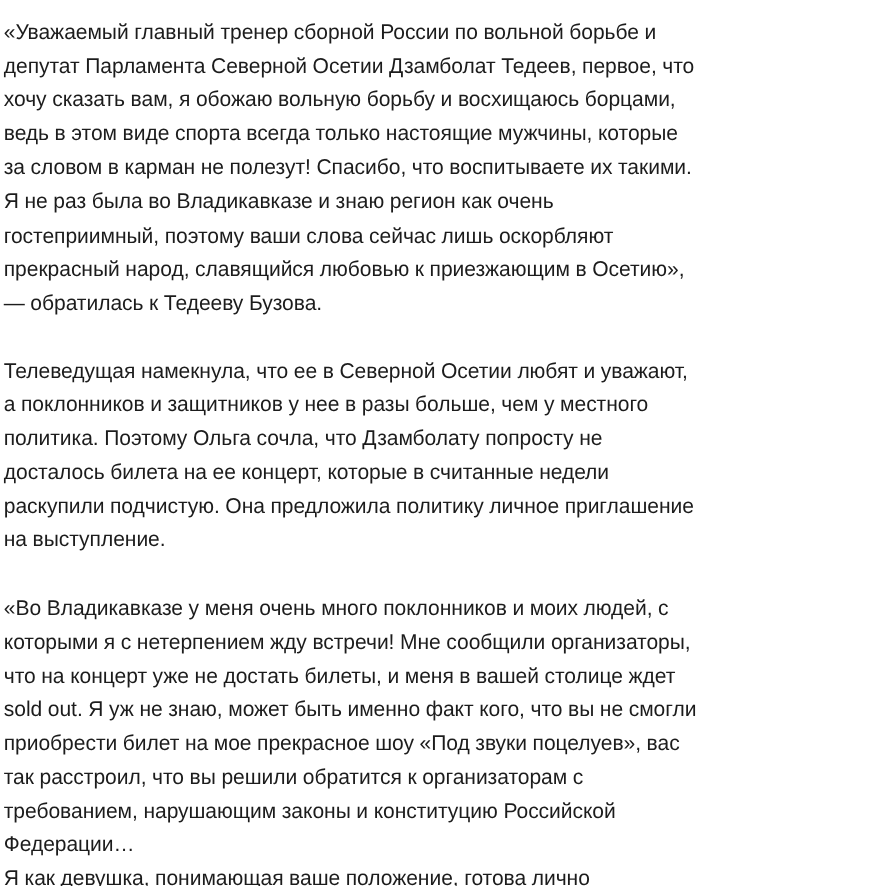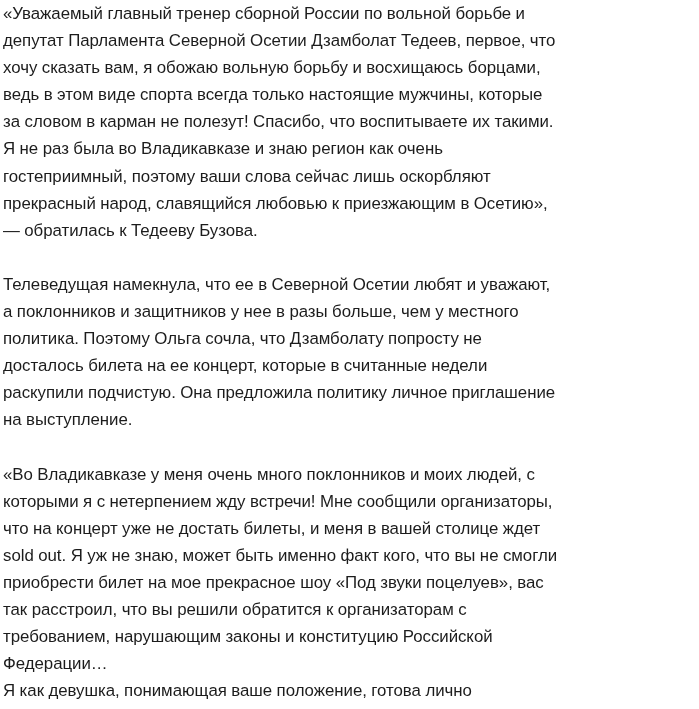--- a/index.html
+++ b/index.html
@@ -12,21 +12,21 @@
     width: 699px;
     height: 709px;
     overflow: hidden;
     font-family: "Liberation Sans", "DejaVu Sans", sans-serif;
     color: #1c1c1c;
   }
   #article {
     box-sizing: border-box;
     width: 571px;
     height: 709px;
-    padding: 0 2px 0 3px;
+    padding: 12px 2px 0 3px;
     background: #ffffff;
   }
   .para {
     margin: 0;
     font-size: 17.1px;
     line-height: 27.1px;
     letter-spacing: -0.04px;
     word-spacing: -0.15px;
     text-align: left;
     text-rendering: optimizeLegibility;

